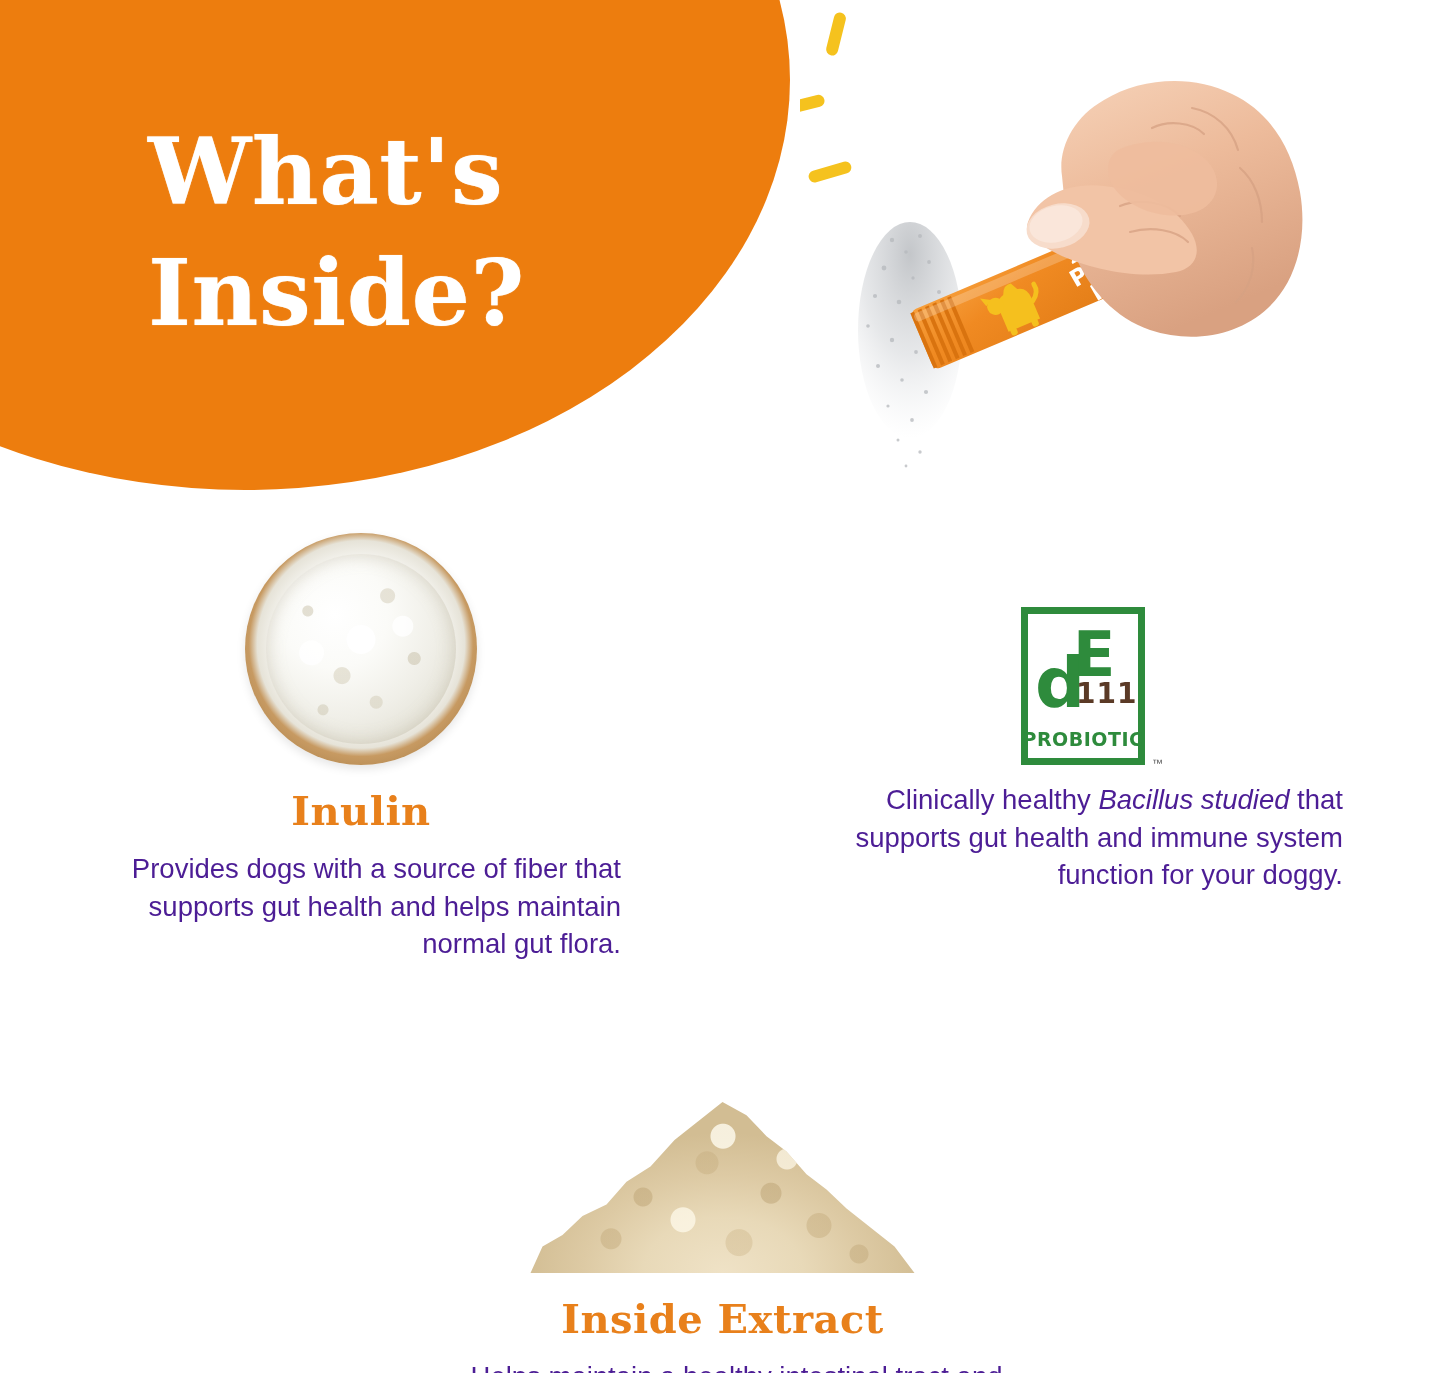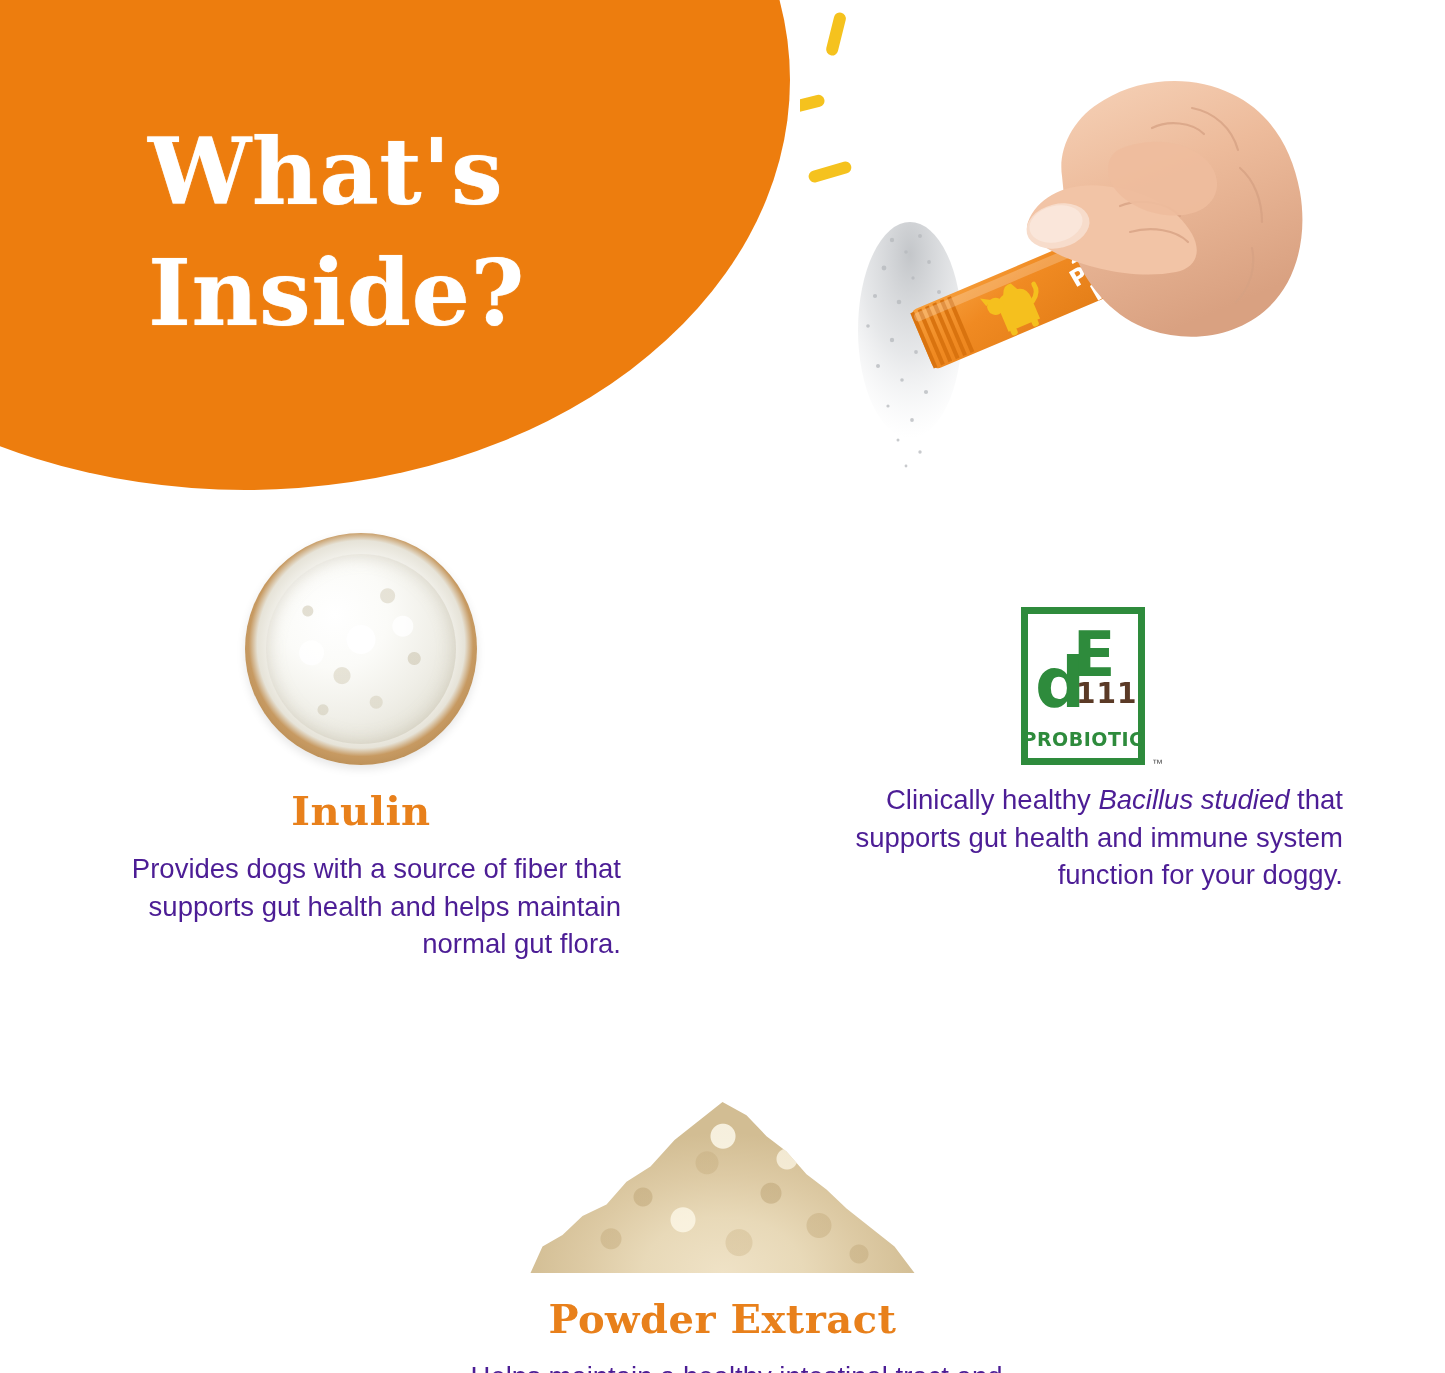--- a/index.html
+++ b/index.html
@@ -442,20 +442,20 @@
     </div>
 
     <div class="row-bottom">
       <div class="col wide">
         <div class="art">
           <div class="yeast-pile">
             <div class="yeast-mound"></div>
             <div class="yeast-tex"></div>
           </div>
         </div>
-        <div class="ing-title">Powder Extract</div>
+        <div class="ing-title">Inside Extract</div>
         <div class="ing-desc">Helps maintain a healthy intestinal tract and gut flora, along with supporting proper bowel health and digestion.</div>
       </div>
     </div>
 
   </div>
 
 </div>
 
 </body></html>

